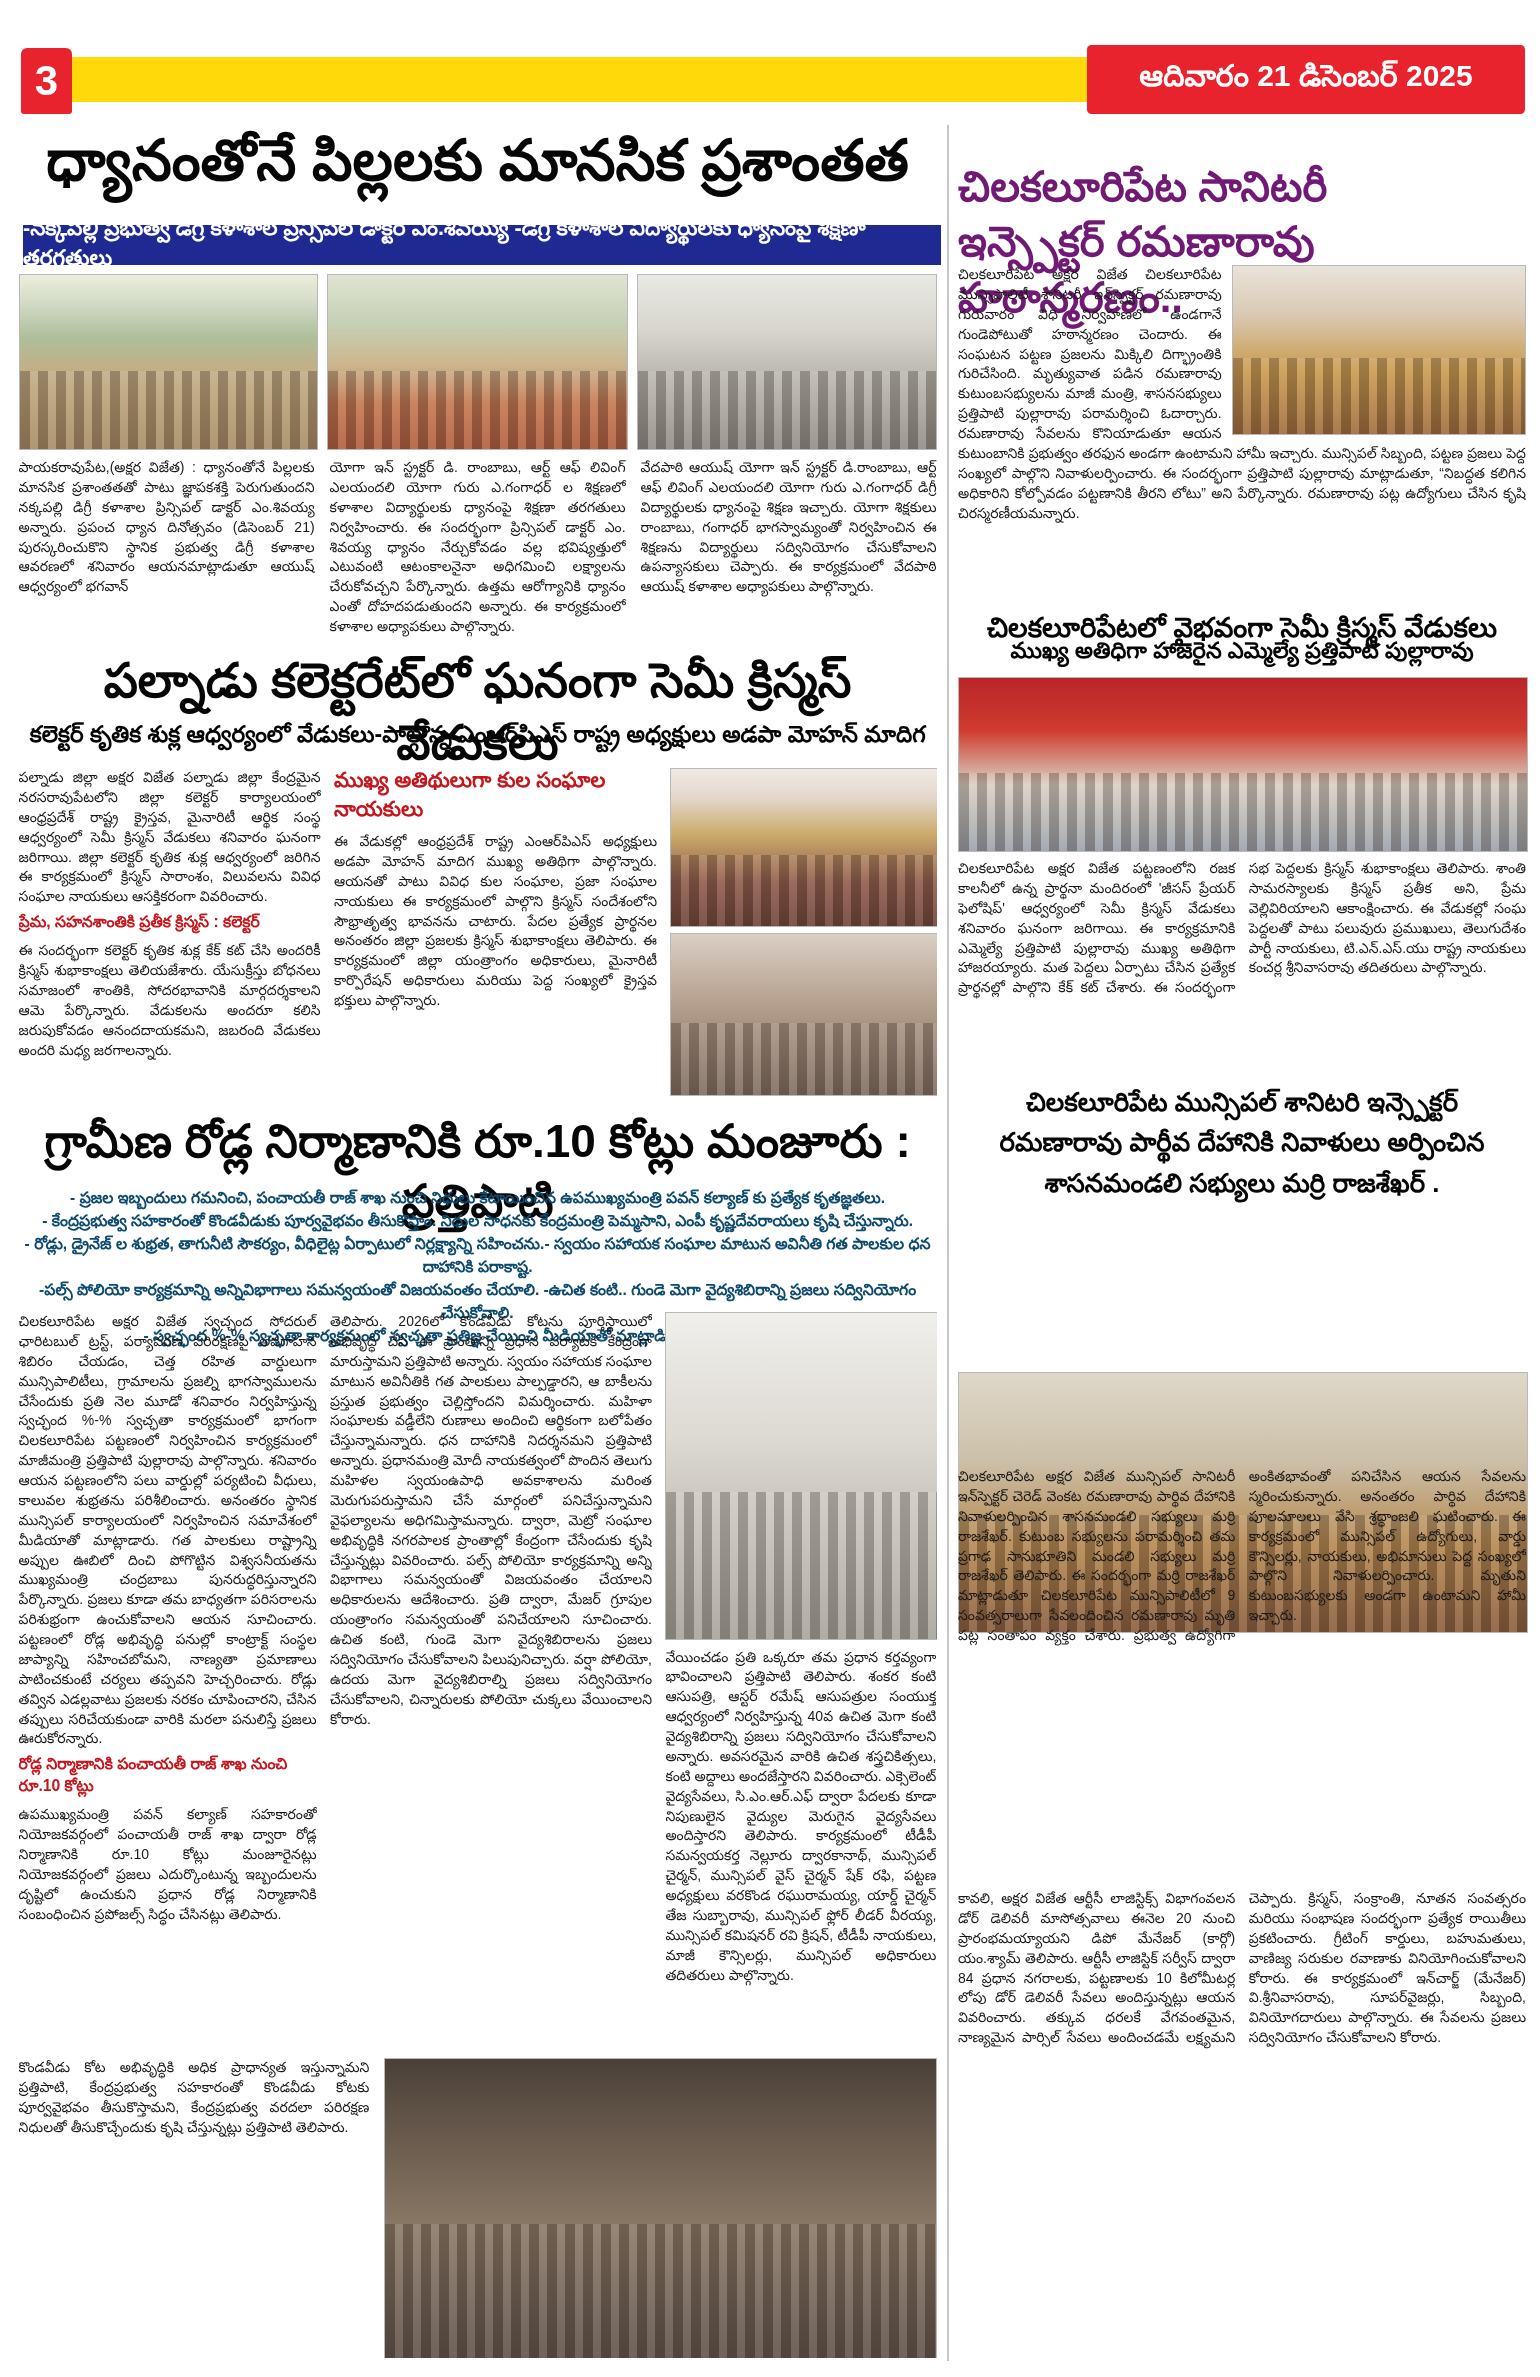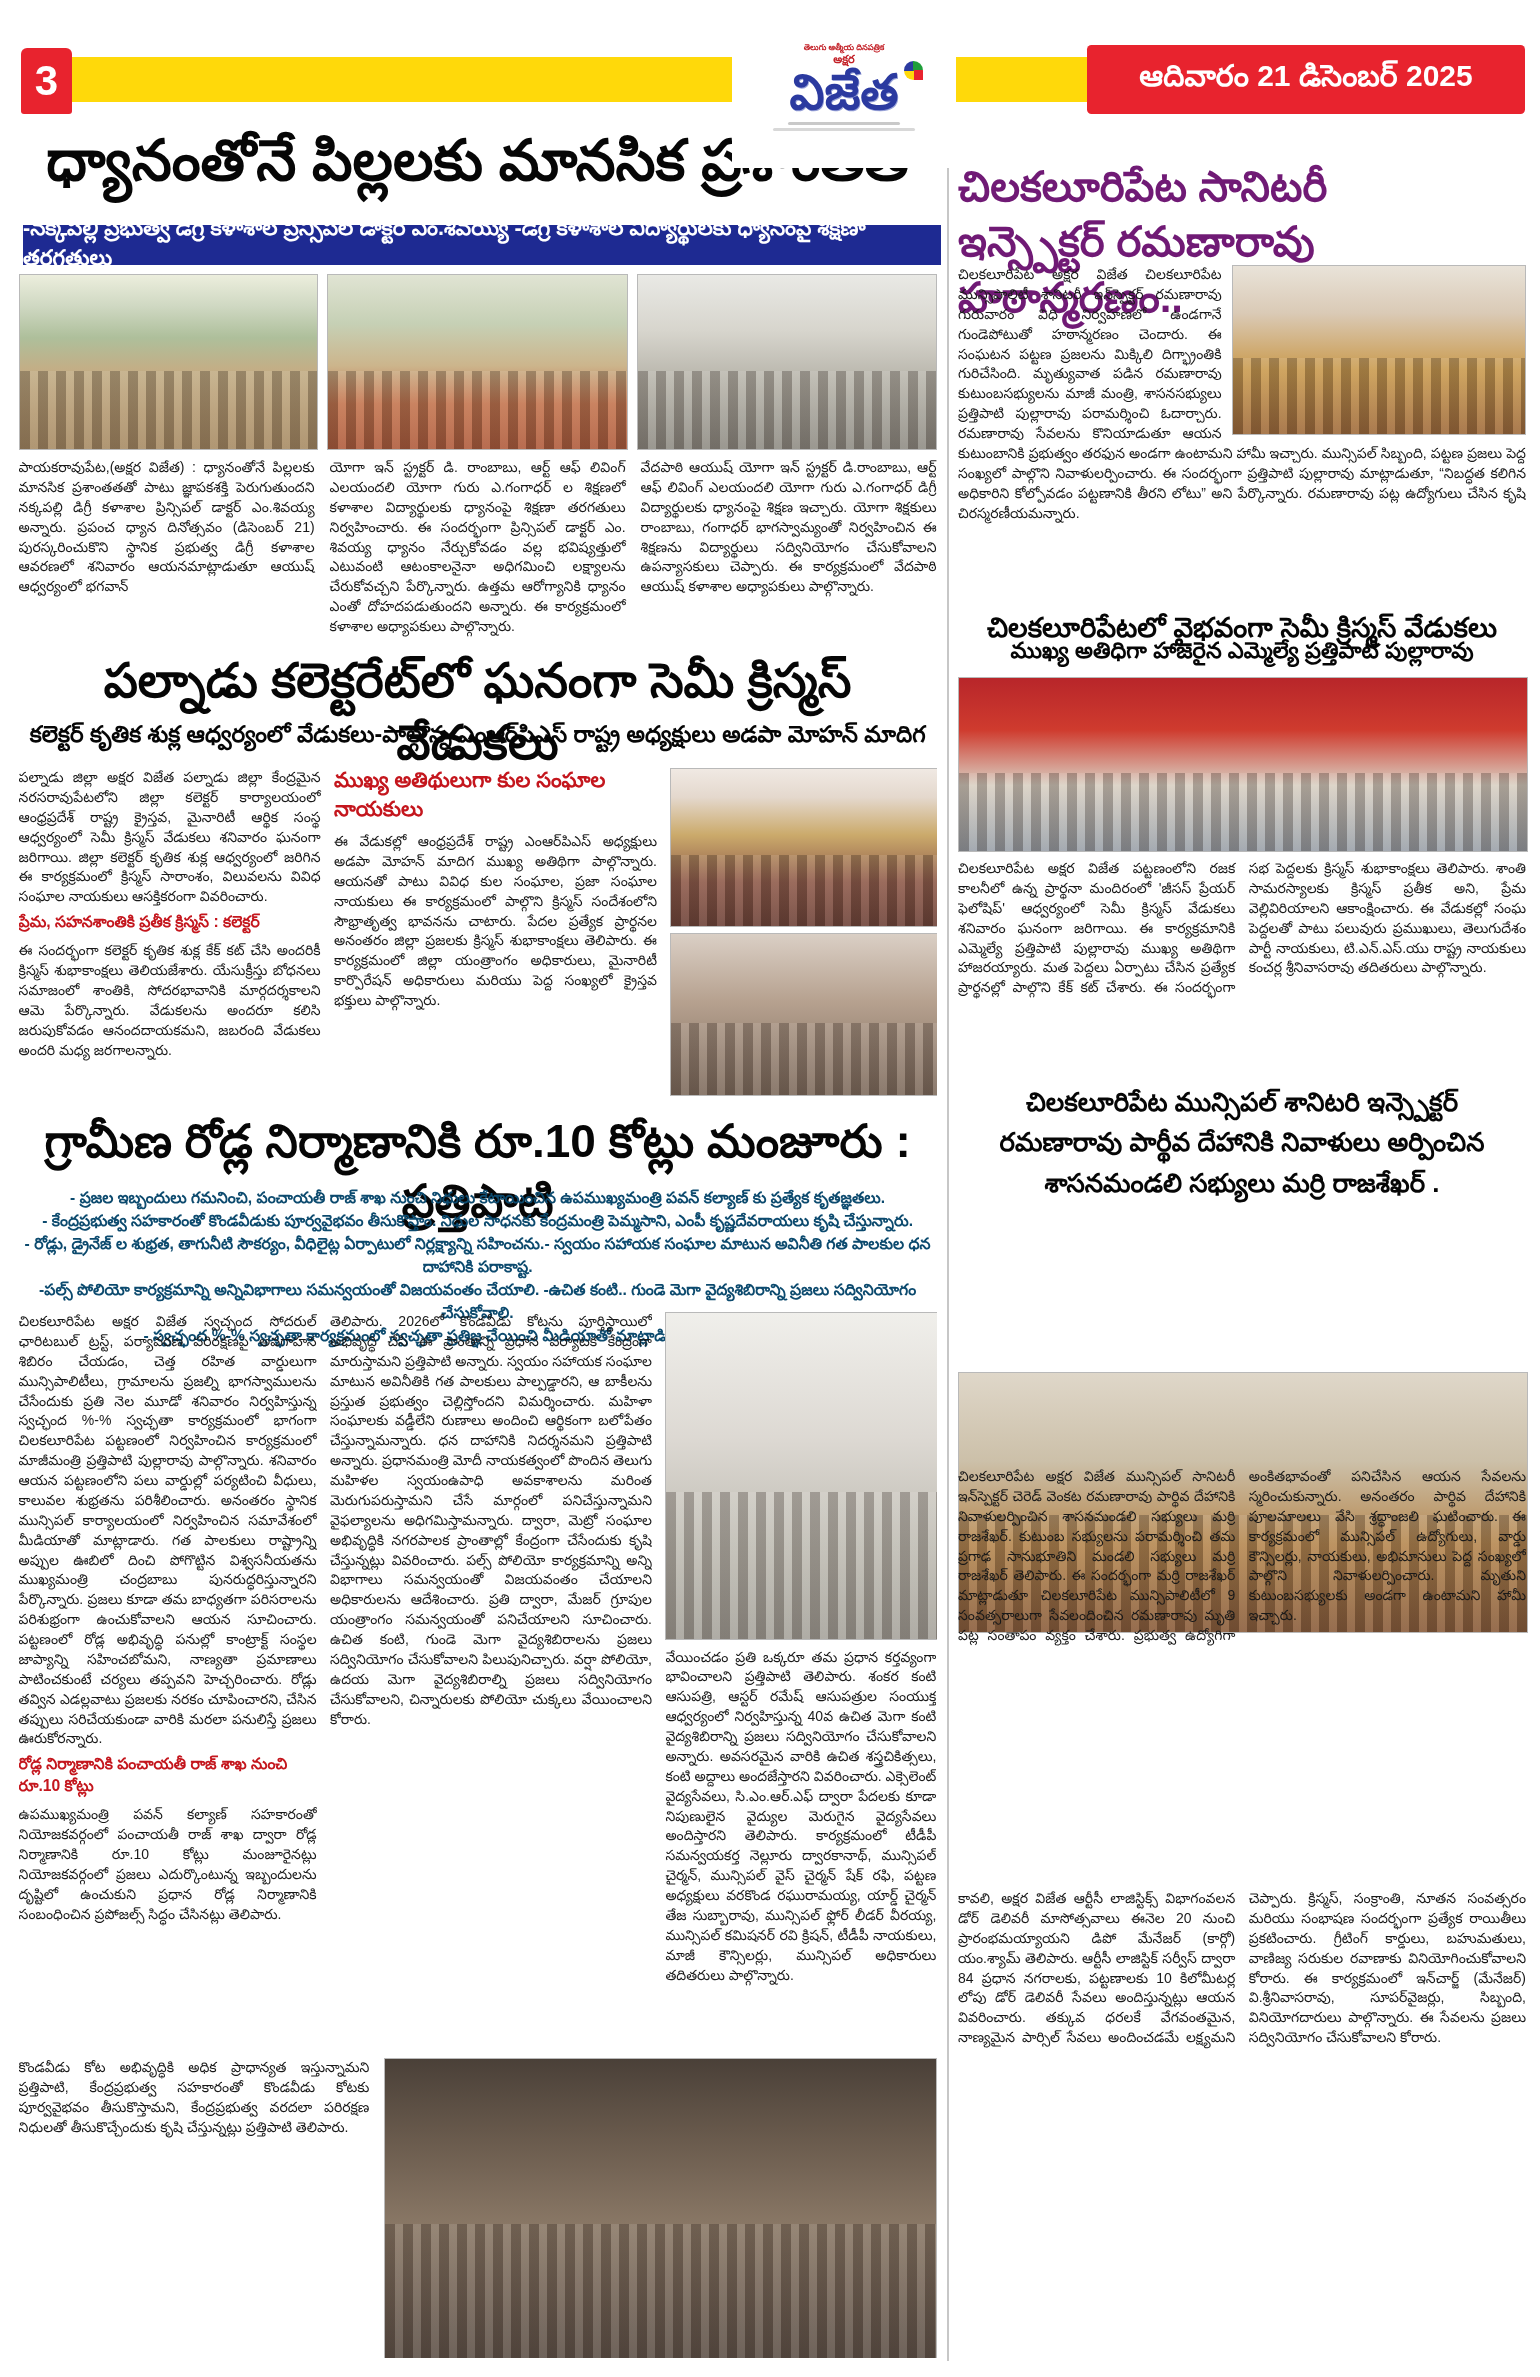--- a/index.html
+++ b/index.html
@@ -46,28 +46,20 @@
 </style>
 </head>
 <body>
 
 <div id="page">
 
   <div class="abs pagenum">
     <span>3</span>
   </div>
   <div class="abs yellowband"></div>
-  <div class="abs logobox">
-    <span class="logo-tag">తెలుగు ఆత్మీయ దినపత్రిక</span>
-    <span class="logo-akshara">అక్షర</span>
-    <span class="logo-title">విజేత</span>
-    <span class="peacock"></span>
-    <span class="logo-minibar"></span>
-    <span class="logo-minibar2"></span>
-  </div>
   <div class="abs datebox">
     <span>ఆదివారం 21 డిసెంబర్ 2025</span>
   </div>
 
   <div class="abs vdivider"></div>
 
   <div class="abs hl" style="left:18.6px;top:125px;width:918px;font-size:57px;line-height:1.25;">ధ్యానంతోనే పిల్లలకు మానసిక ప్రశాంతత</div>
 
   <div class="abs" style="left:23px;top:225px;width:918px;height:40px;background:#1e2a92;color:#fff;
        display:flex;align-items:center;justify-content:center;font-size:21.6px;font-weight:bold;">-నక్కపల్లి ప్రభుత్వ డిగ్రీ కళాశాల ప్రిన్సిపల్ డాక్టర్ ఎం.శివయ్య  -డిగ్రీ కళాశాల విద్యార్థులకు ధ్యానంపై శిక్షణా తరగతులు</div>

